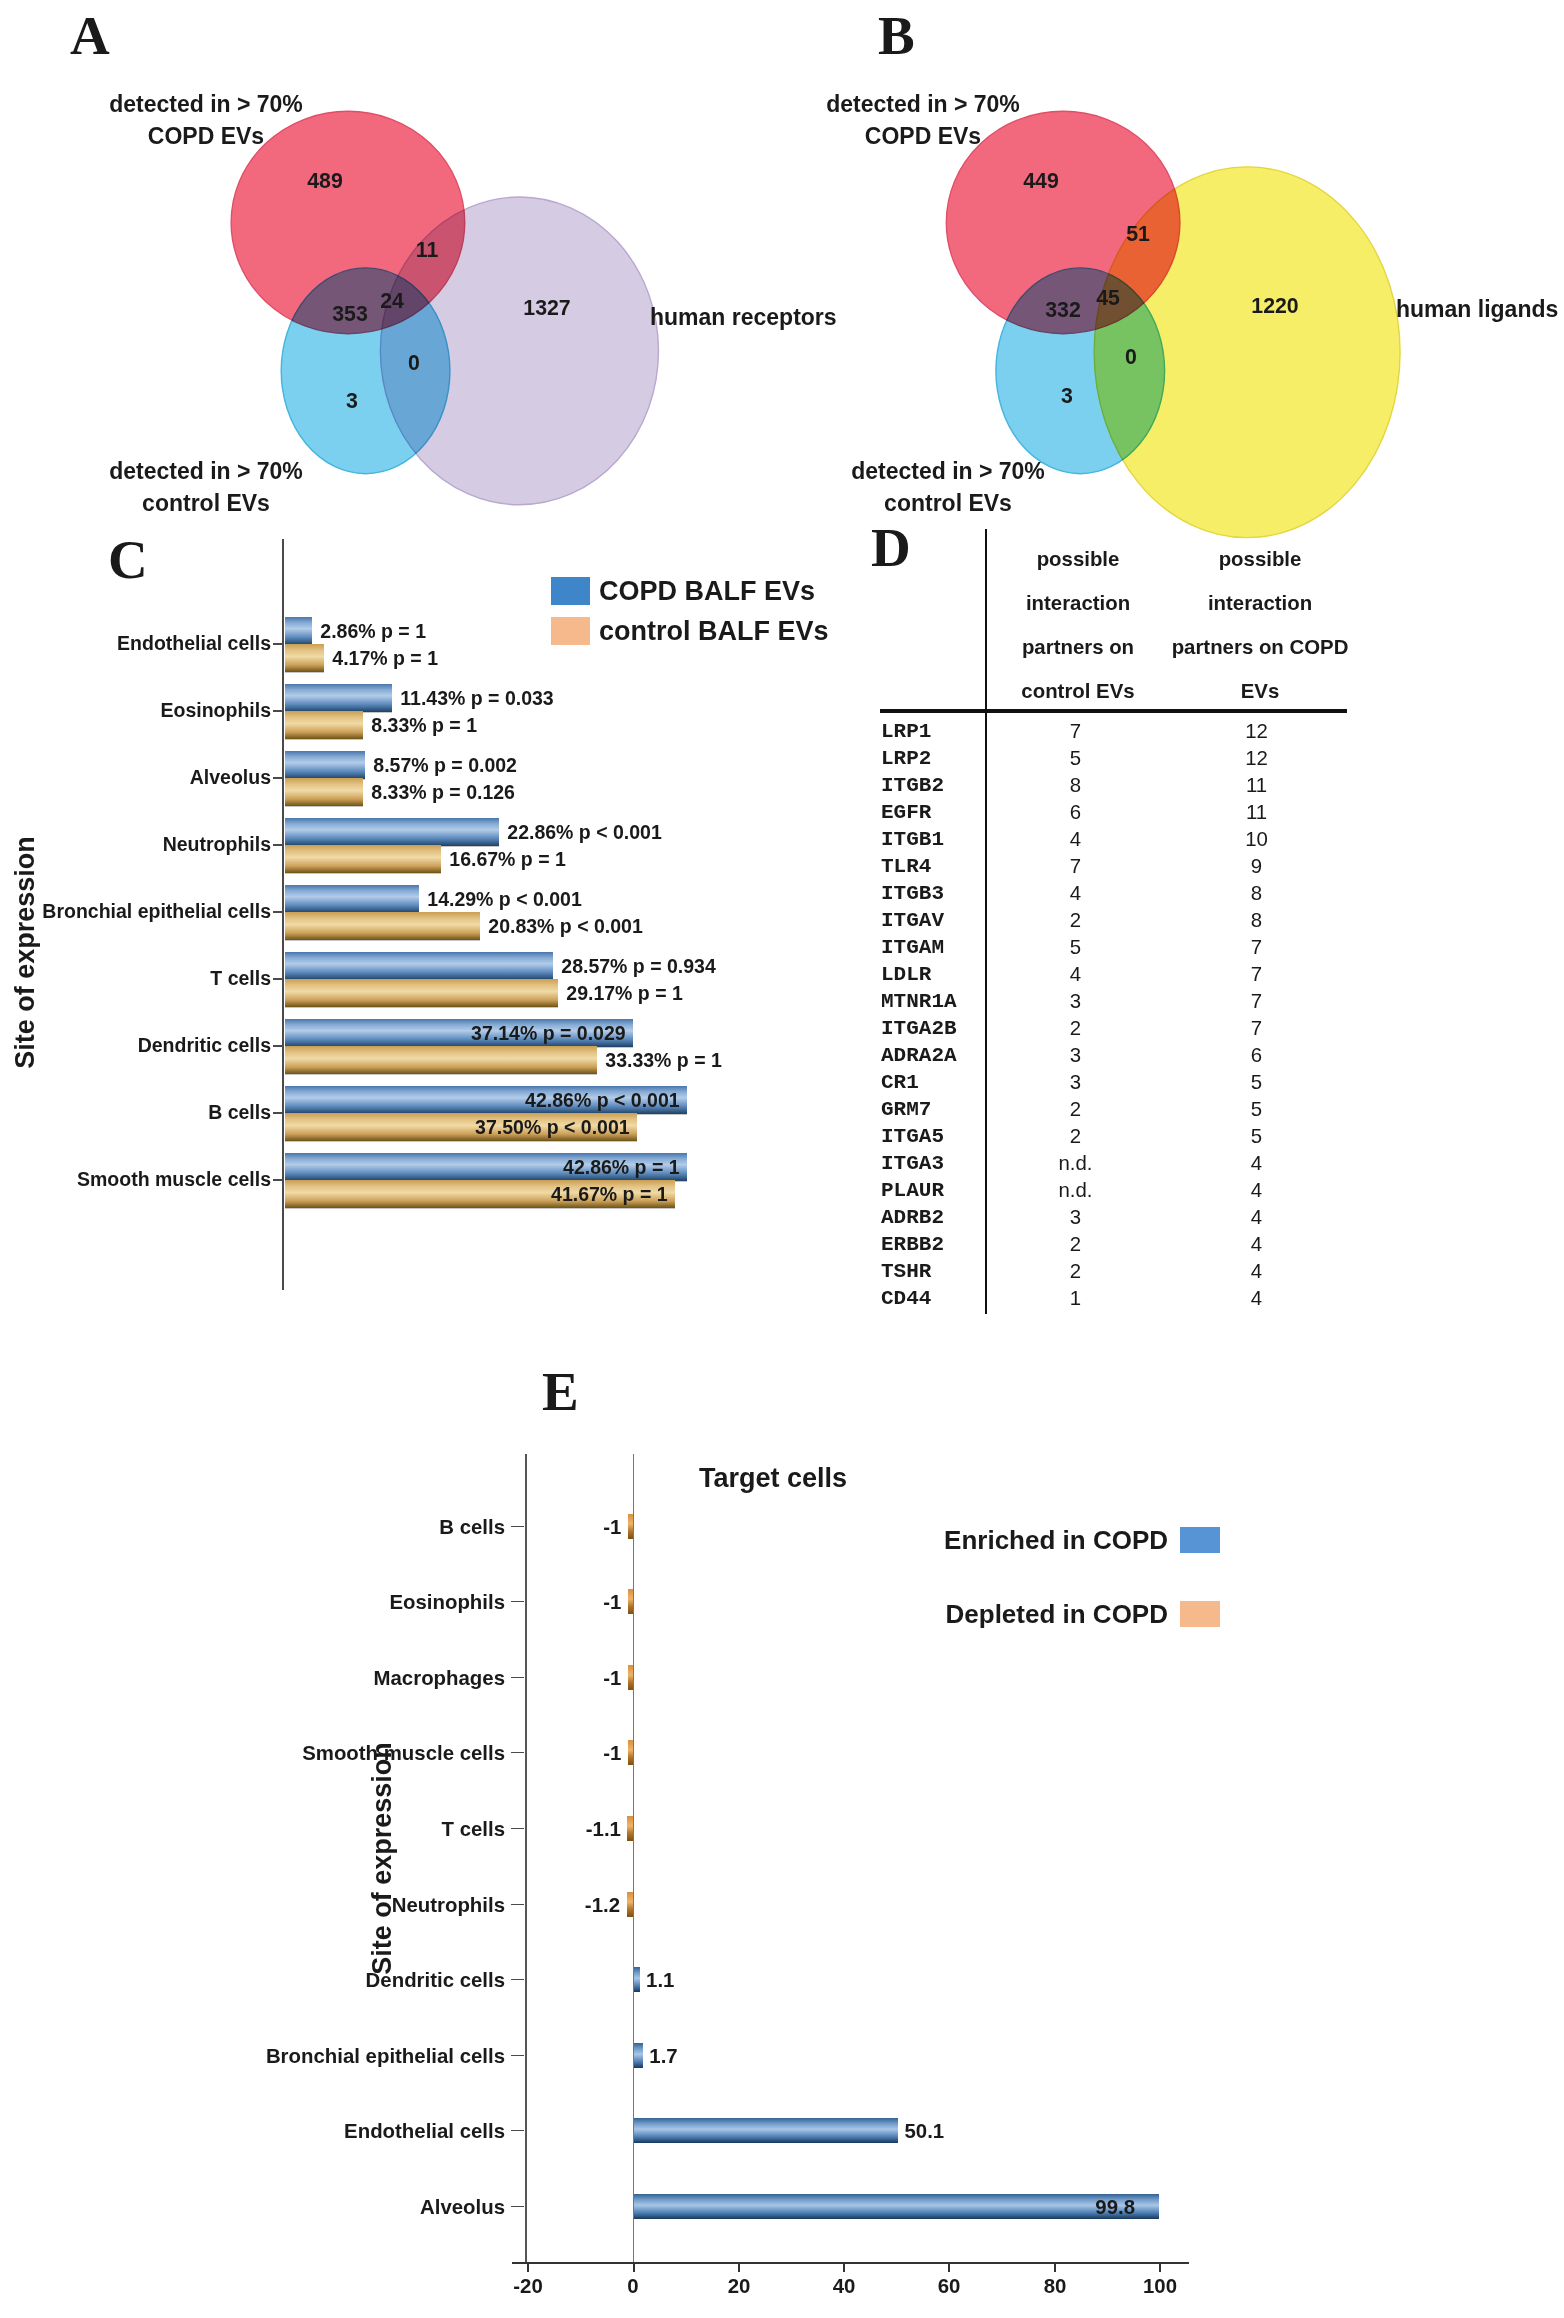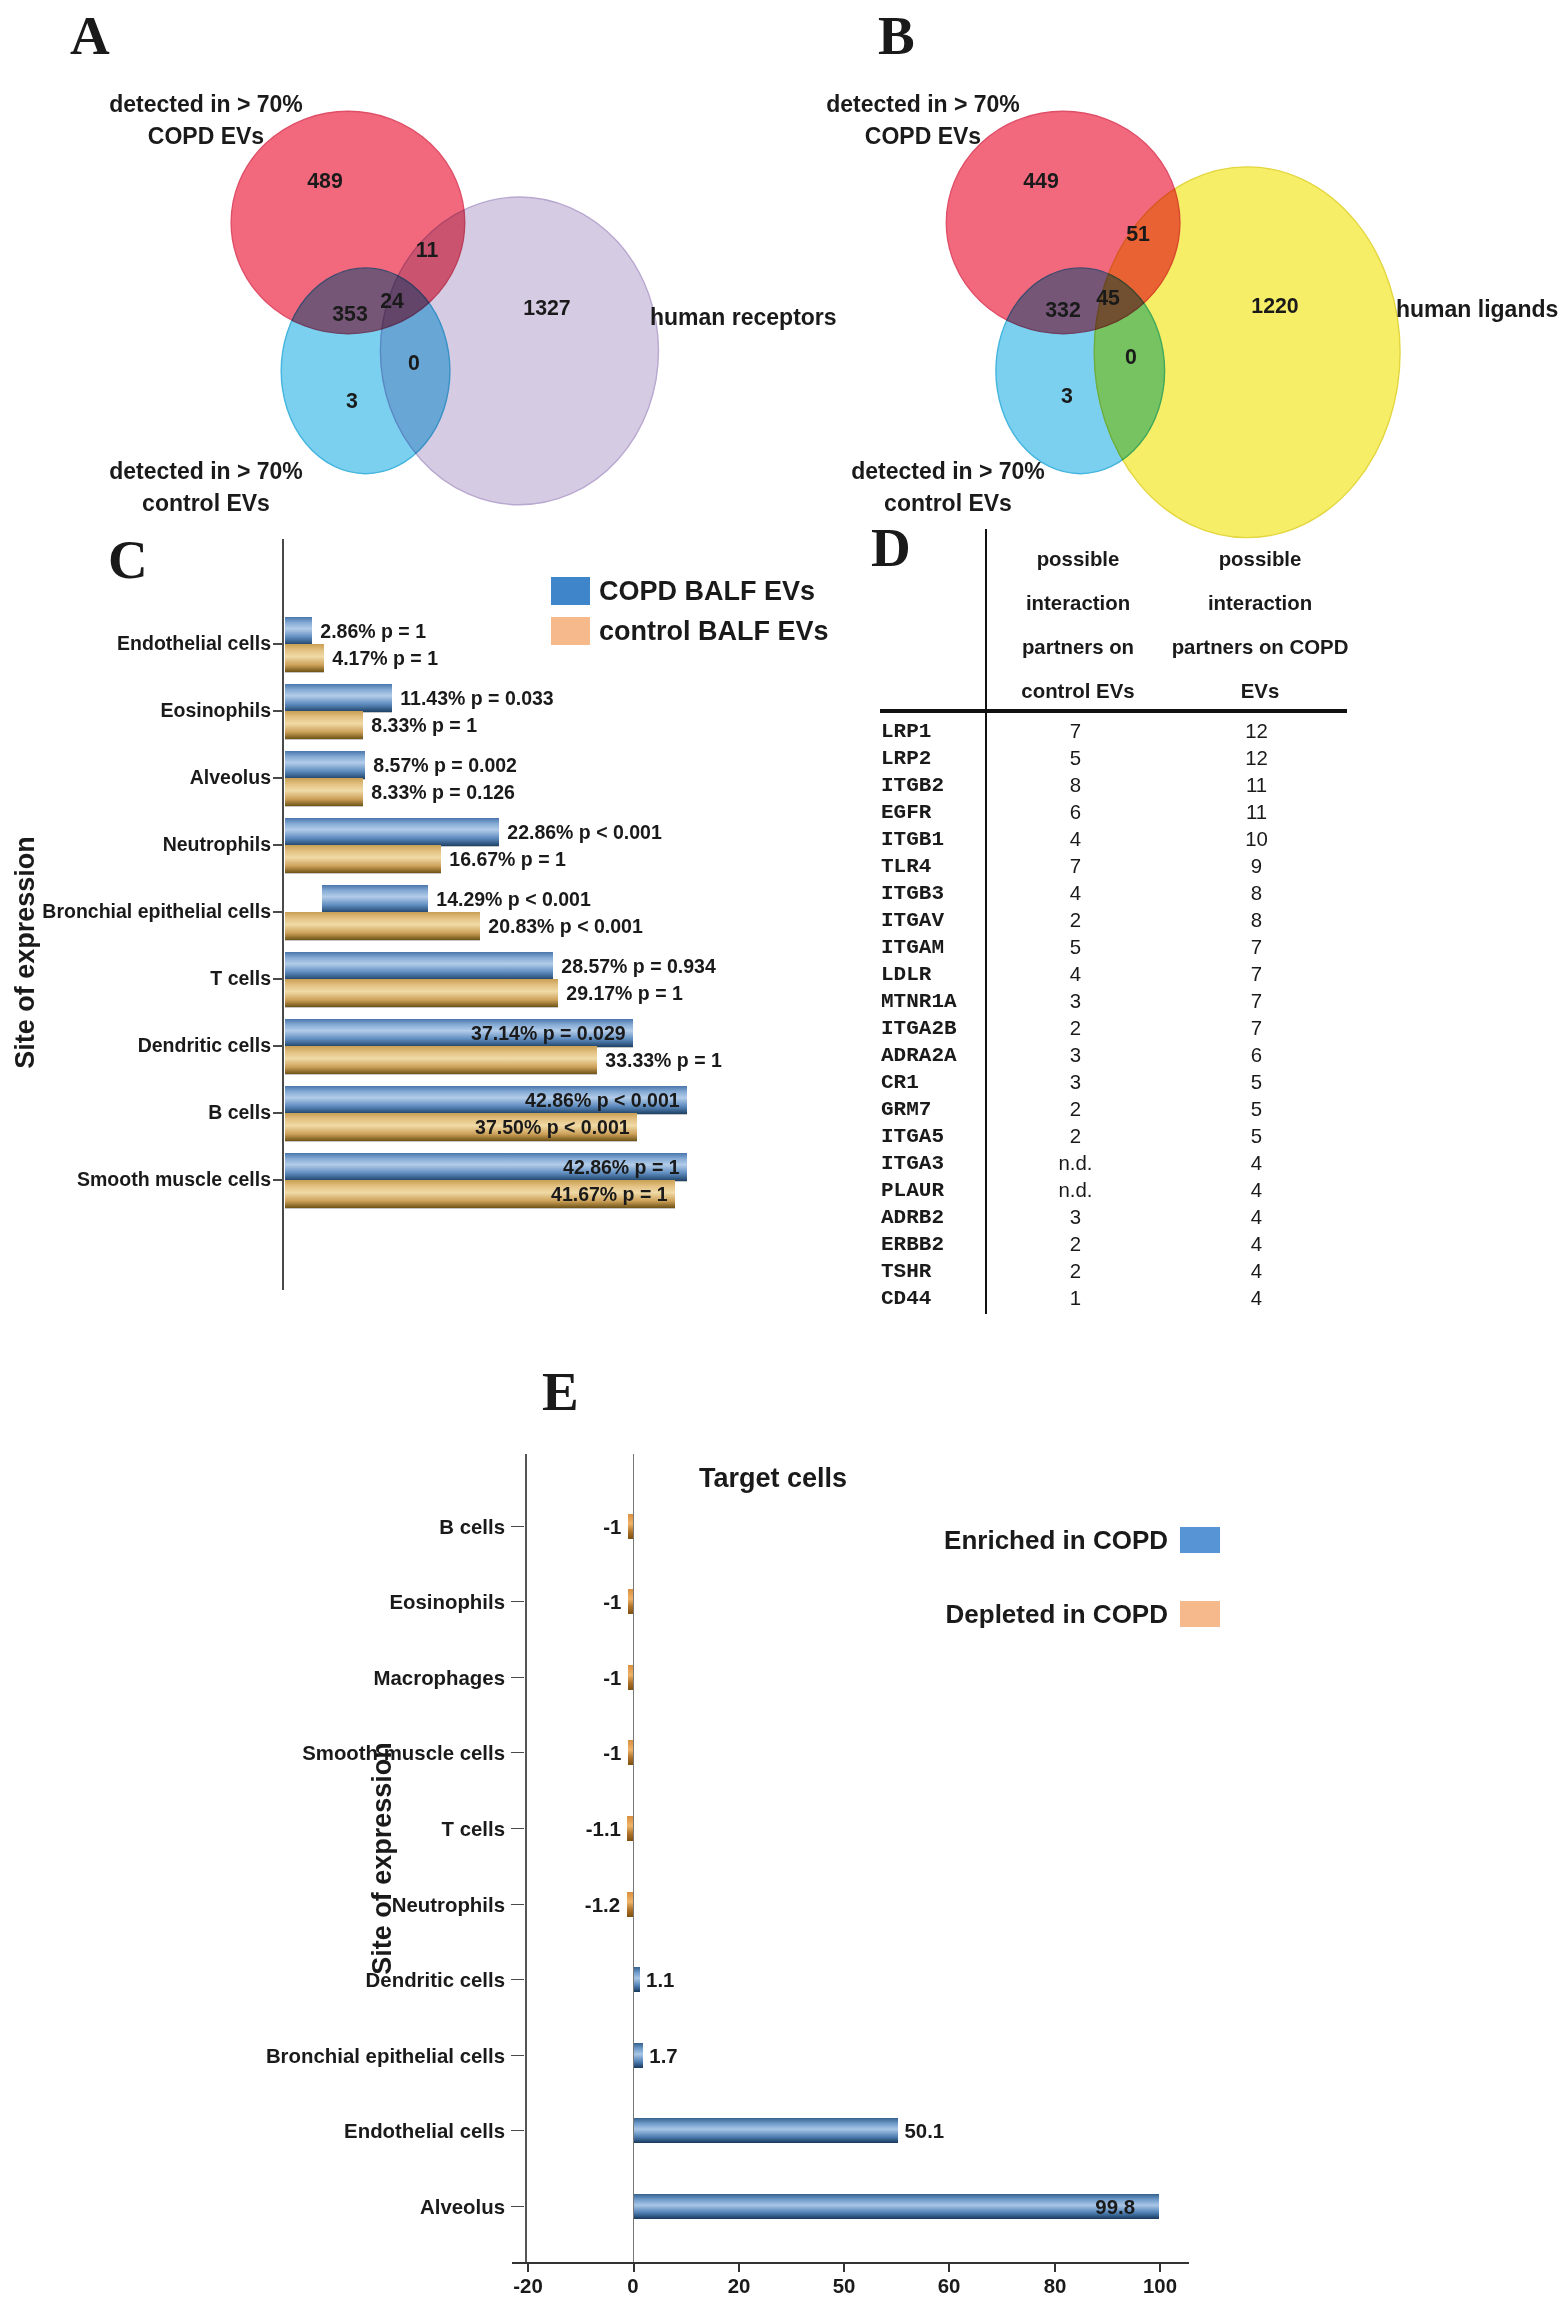--- a/index.html
+++ b/index.html
@@ -160,21 +160,21 @@
     <div class="cbar blue lbl-out" style="width: 214px;">
         <span>22.86%   p &lt; 0.001</span>
       </div>
     <div class="cbar tan lbl-out" style="width: 156px;">
         <span>16.67%  p = 1</span>
       </div>
   </div>
   <div class="cgroup">
     <div class="ccat">Bronchial epithelial cells</div>
       <div class="ctick"></div>
-    <div class="cbar blue lbl-out" style="width: 106px; margin-left: 37px;">
+    <div class="cbar blue lbl-out" style="width: 134px;">
         <span>14.29%   p &lt; 0.001</span>
       </div>
     <div class="cbar tan lbl-out" style="width: 195px;">
         <span>20.83%   p &lt; 0.001</span>
       </div>
   </div>
   <div class="cgroup">
     <div class="ccat">T cells</div>
       <div class="ctick"></div>
     <div class="cbar blue lbl-out" style="width: 268px;">
@@ -451,18 +451,18 @@
 <div class="e-xtickmark" style="left:527px;"></div>
 <div class="e-xtickmark" style="left:633px;"></div>
 <div class="e-xtickmark" style="left:738px;"></div>
 <div class="e-xtickmark" style="left:843px;"></div>
 <div class="e-xtickmark" style="left:948px;"></div>
 <div class="e-xtickmark" style="left:1054px;"></div>
 <div class="e-xtickmark" style="left:1159px;"></div>
 <div class="e-xticklabel" style="left:528px;">-20</div>
 <div class="e-xticklabel" style="left:633px;">0</div>
 <div class="e-xticklabel" style="left:739px;">20</div>
-<div class="e-xticklabel" style="left:844px;">50</div>
+<div class="e-xticklabel" style="left:844px;">40</div>
 <div class="e-xticklabel" style="left:949px;">60</div>
 <div class="e-xticklabel" style="left:1055px;">80</div>
 <div class="e-xticklabel" style="left:1160px;">100</div>
 <div class="e-xlabel" style="left:850px;top:2316px;">Fold Change</div>
 
 
 </body></html>

